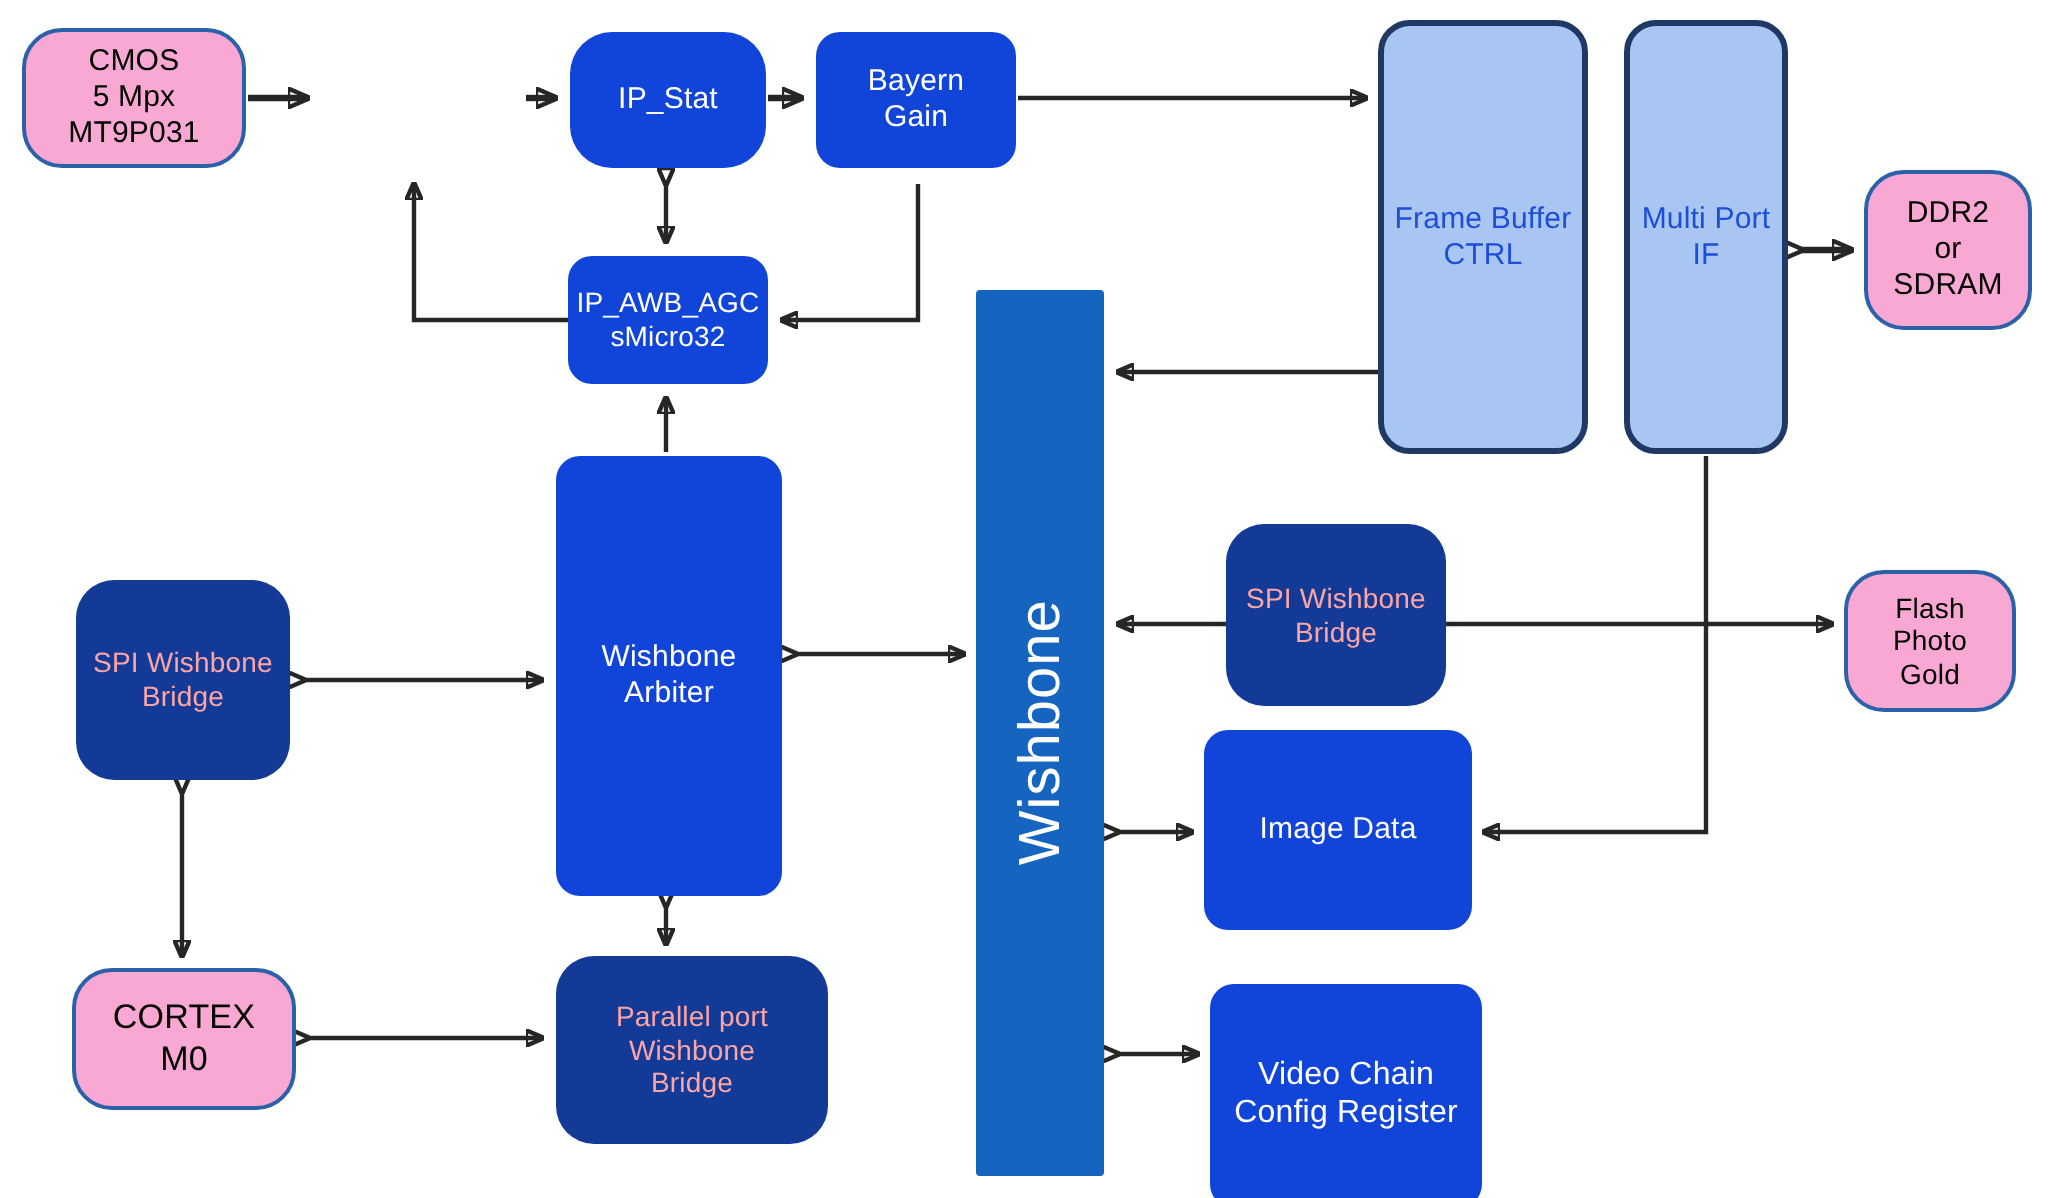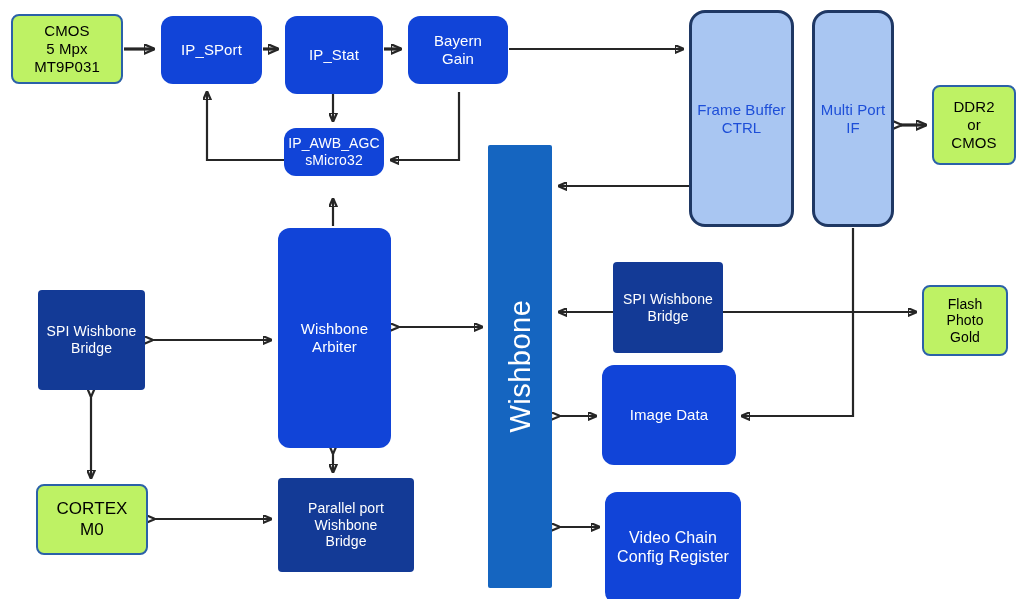--- a/index.html
+++ b/index.html
@@ -31,38 +31,38 @@
   
   .n-blue {
     background: #1144d8;
     color: #ffffff;
     border-radius: 12px;
     font-size: 15px;
   }
   
   .n-navy {
     background: #133a96;
-    color: #ffffff;
-    border-radius: 4px;
+    color: #fca5a5;
+    border-radius: 19px;
     font-size: 15px;
   }
   
   .n-light {
     background: #a9c6f2;
     color: #1d4ed8;
     border: 3px solid #1f3864;
     border-radius: 16px;
     font-size: 15px;
   }
   
   .n-white {
-    background: #bef264;
+    background: #f9a8d4;
     color: #000000;
     border: 2px solid #2b61a8;
-    border-radius: 8px;
+    border-radius: 20px;
     font-size: 15px;
   }
   
   .n-bus {
     background: #1565c0;
     color: #ffffff;
     border-radius: 2px;
     font-size: 29px;
   }
   .n-bus .vtext {
@@ -143,39 +143,38 @@
 
     <path d="M 853,228 L 853,416 L 742,416" marker-end="url(#ah)"></path>
 
     <line x1="559" y1="527" x2="599" y2="527" marker-start="url(#ah)" marker-end="url(#ah)"></line>
   </svg>
 
   <div class="node n-white" style="left:11px;top:14px;width:112px;height:70px;">CMOS
 5 Mpx
 MT9P031</div>
 
-  <div class="node n-blue" style="left:161px;top:16px;width:101px;height:68px;">IP_SPort</div>
-
-  <div class="node n-blue" style="left:285px;top:16px;width:98px;height:78px;">IP_Stat</div>
+
+  <div class="node n-blue" style="left:285px;top:16px;width:98px;height:68px;border-radius:21px;">IP_Stat</div>
 
   <div class="node n-blue" style="left:408px;top:16px;width:100px;height:68px;">Bayern
 Gain</div>
 
-  <div class="node n-blue" style="left:284px;top:128px;width:100px;height:48px;font-size:14px;">IP_AWB_AGC
+  <div class="node n-blue" style="left:284px;top:128px;width:100px;height:64px;font-size:14px;">IP_AWB_AGC
 sMicro32</div>
 
   <div class="node n-light" style="left:689px;top:10px;width:105px;height:217px;">Frame Buffer
 CTRL</div>
 
   <div class="node n-light" style="left:812px;top:10px;width:82px;height:217px;">Multi Port
 IF</div>
 
   <div class="node n-white" style="left:932px;top:85px;width:84px;height:80px;">DDR2
 or
-CMOS</div>
+SDRAM</div>
 
   <div class="node n-bus" style="left:488px;top:145px;width:64px;height:443px;">
     <span class="vtext">Wishbone</span>
   </div>
 
   <div class="node n-blue" style="left:278px;top:228px;width:113px;height:220px;">Wishbone
 Arbiter</div>
 
   <div class="node n-navy" style="left:38px;top:290px;width:107px;height:100px;font-size:14px;">SPI Wishbone
 Bridge</div>

